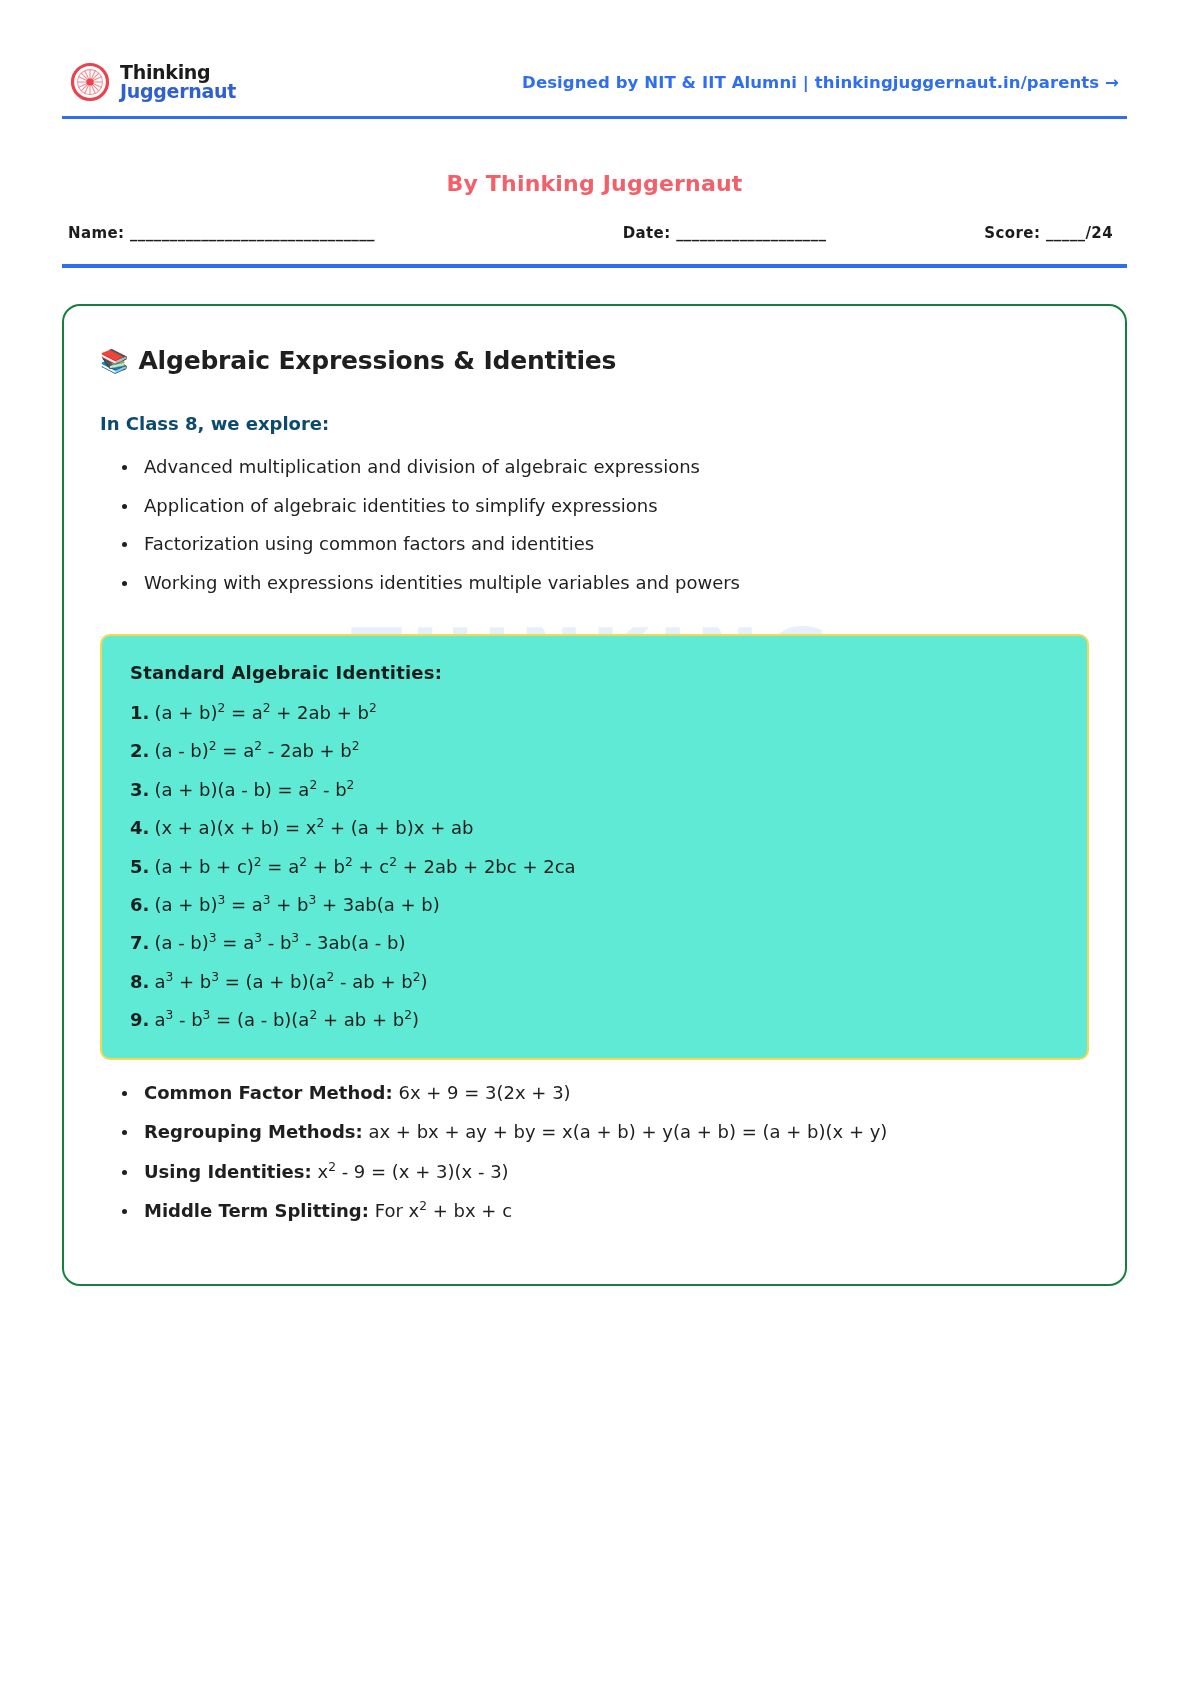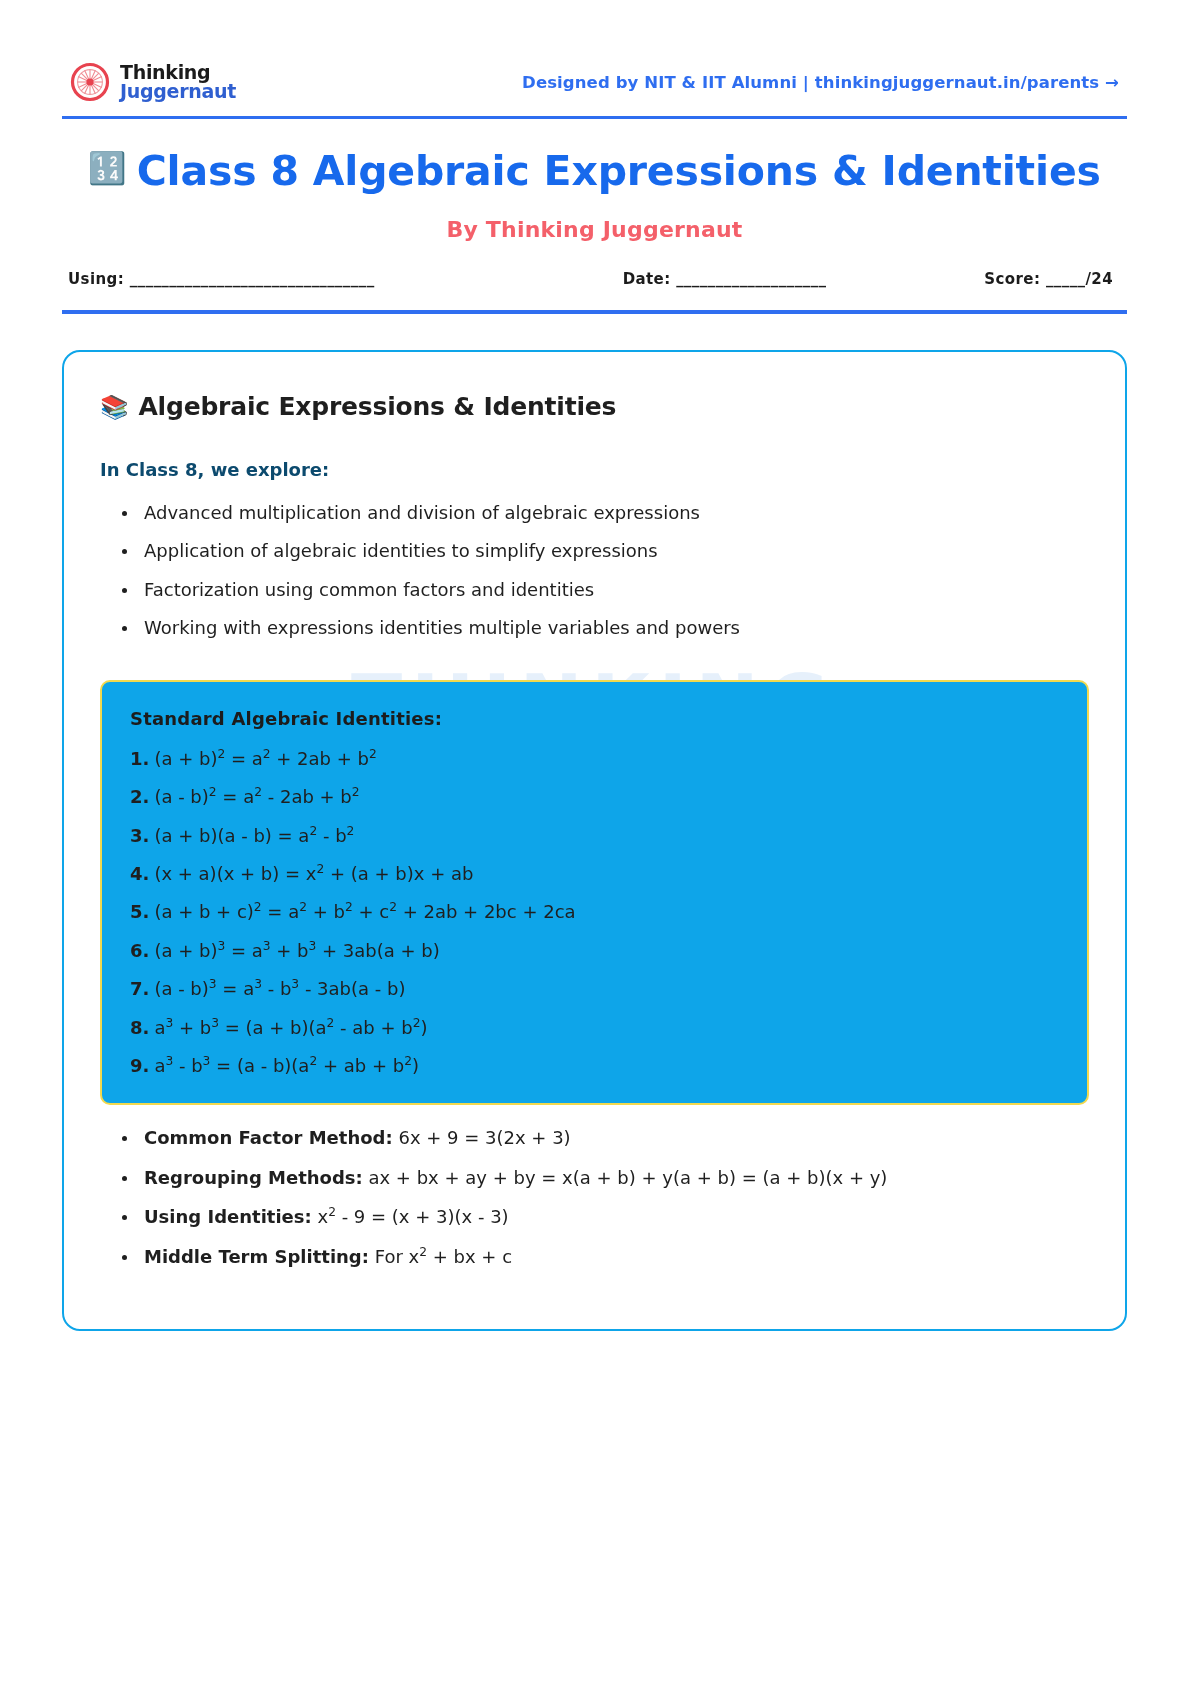--- a/index.html
+++ b/index.html
@@ -119,21 +119,21 @@
 
   .rule-bottom {
     height: 4px;
     background: #2f6ef0;
     margin-top: 22px;
   }
 
   
   .card {
     margin-top: 36px;
-    border: 2px solid #0ea5e9;
+    border: 2px solid #15803d;
     border-radius: 18px;
     background: #ffffff;
     padding: 36px 36px 44px 36px;
     position: relative;
     overflow: hidden;
   }
 
   .watermark {
     position: absolute;
     left: 50%;
@@ -192,21 +192,21 @@
     top: 9px;
     width: 5px;
     height: 5px;
     border-radius: 50%;
     background: #1f1f1f;
   }
 
   
   .identity-box {
     margin: 40px 0 0 0;
-    background: #0ea5e9;
+    background: #5eead4;
     border: 2px solid #f2d94e;
     border-radius: 10px;
     padding: 26px 28px 26px 28px;
   }
   .identity-title {
     font-family: "DejaVu Sans", sans-serif;
     font-size: 18px;
     font-weight: bold;
     color: #1c1c1c;
     margin-bottom: 18px;
@@ -285,28 +285,25 @@
       <span class="brand-words">
         <span class="brand-line1">Thinking</span>
         <span class="brand-line2">Juggernaut</span>
       </span>
     </div>
     <div class="header-tagline">Designed by NIT &amp; IIT Alumni | thinkingjuggernaut.in/parents →</div>
   </div>
   <div class="rule-top"></div>
 
   <div class="title-block">
-    <div class="title">
-      <span class="title-emoji">🔢</span><span>Class 8 Algebraic Expressions &amp; Identities</span>
-    </div>
     <div class="subtitle">By Thinking Juggernaut</div>
   </div>
 
   <div class="meta-row">
-    <div class="meta-name">Using: _______________________________</div>
+    <div class="meta-name">Name: _______________________________</div>
     <div class="meta-date">Date: ___________________</div>
     <div class="meta-score">Score: _____/24</div>
   </div>
   <div class="rule-bottom"></div>
 
   <div class="card">
     <div class="watermark">
       <div>THINKING</div>
       <div>JUGGERNAUT</div>
     </div>

